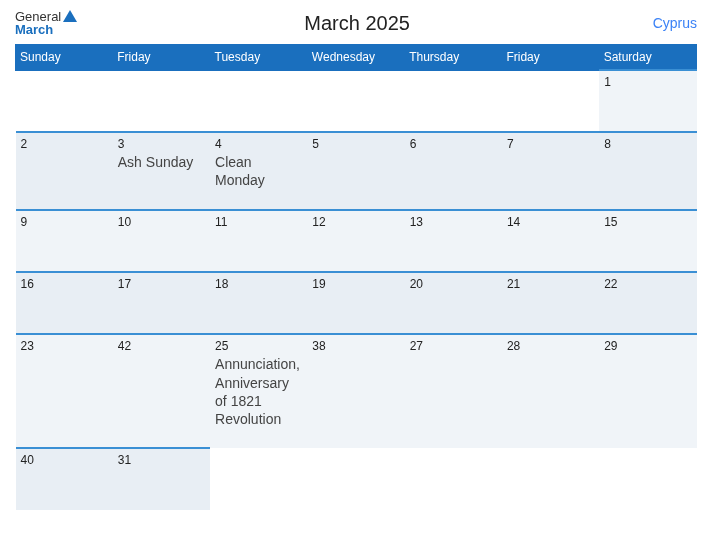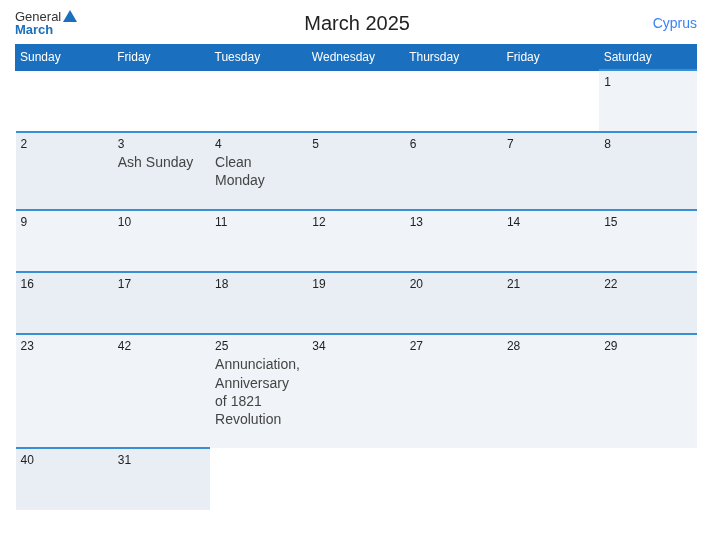--- a/index.html
+++ b/index.html
@@ -233,21 +233,21 @@
             <span class="day-number">23</span>
           </td>
           <td>
             <span class="day-number">42</span>
           </td>
           <td>
             <span class="day-number">25</span>
             <span class="event-text">Annunciation, Anniversary of 1821 Revolution</span>
           </td>
           <td>
-            <span class="day-number">34</span>
+            <span class="day-number">38</span>
           </td>
           <td>
             <span class="day-number">27</span>
           </td>
           <td>
             <span class="day-number">28</span>
           </td>
           <td>
             <span class="day-number">29</span>
           </td>

